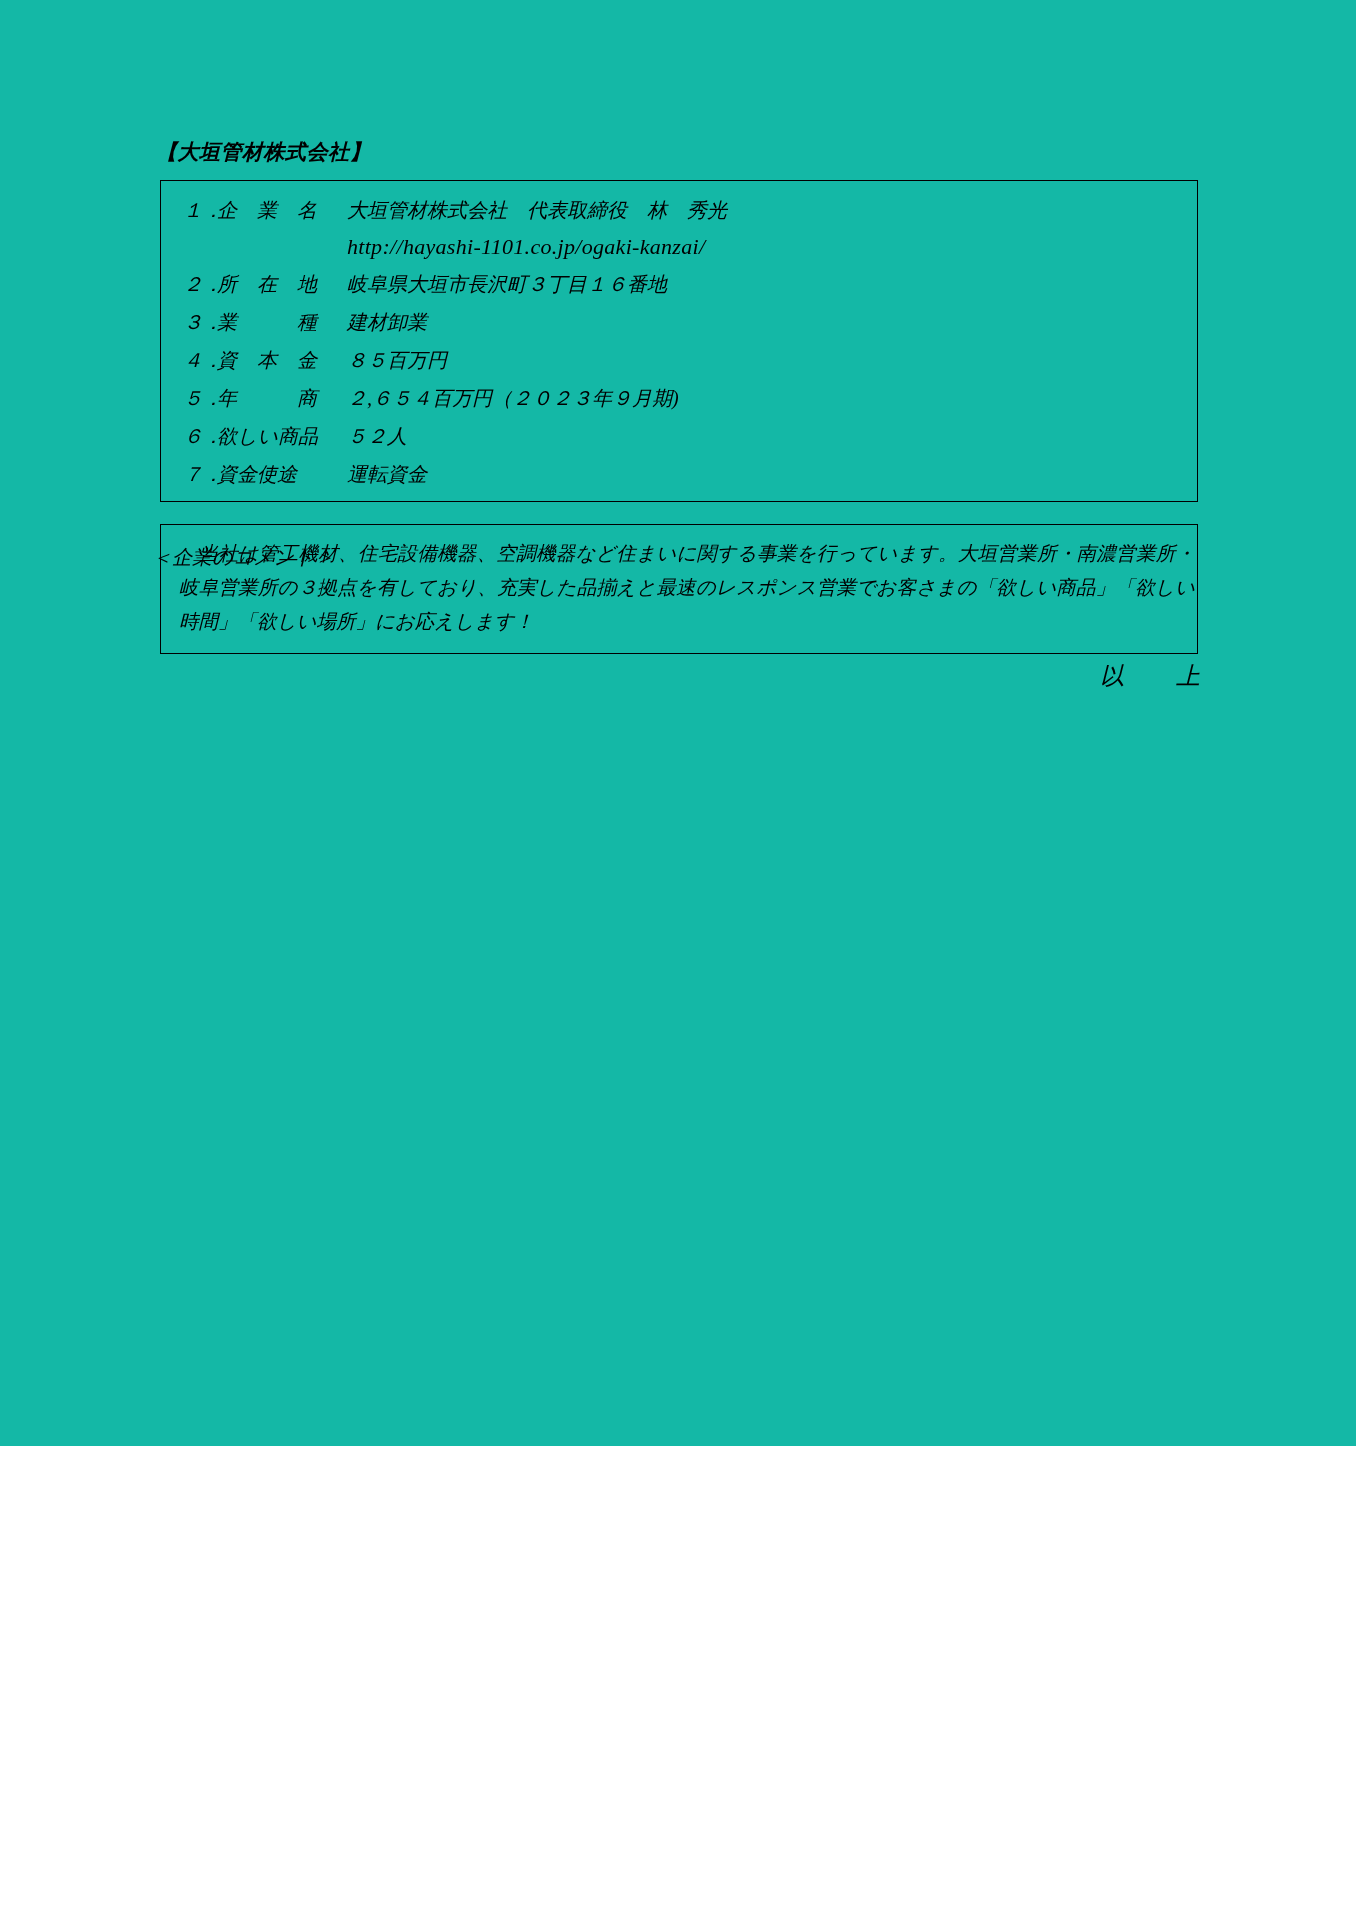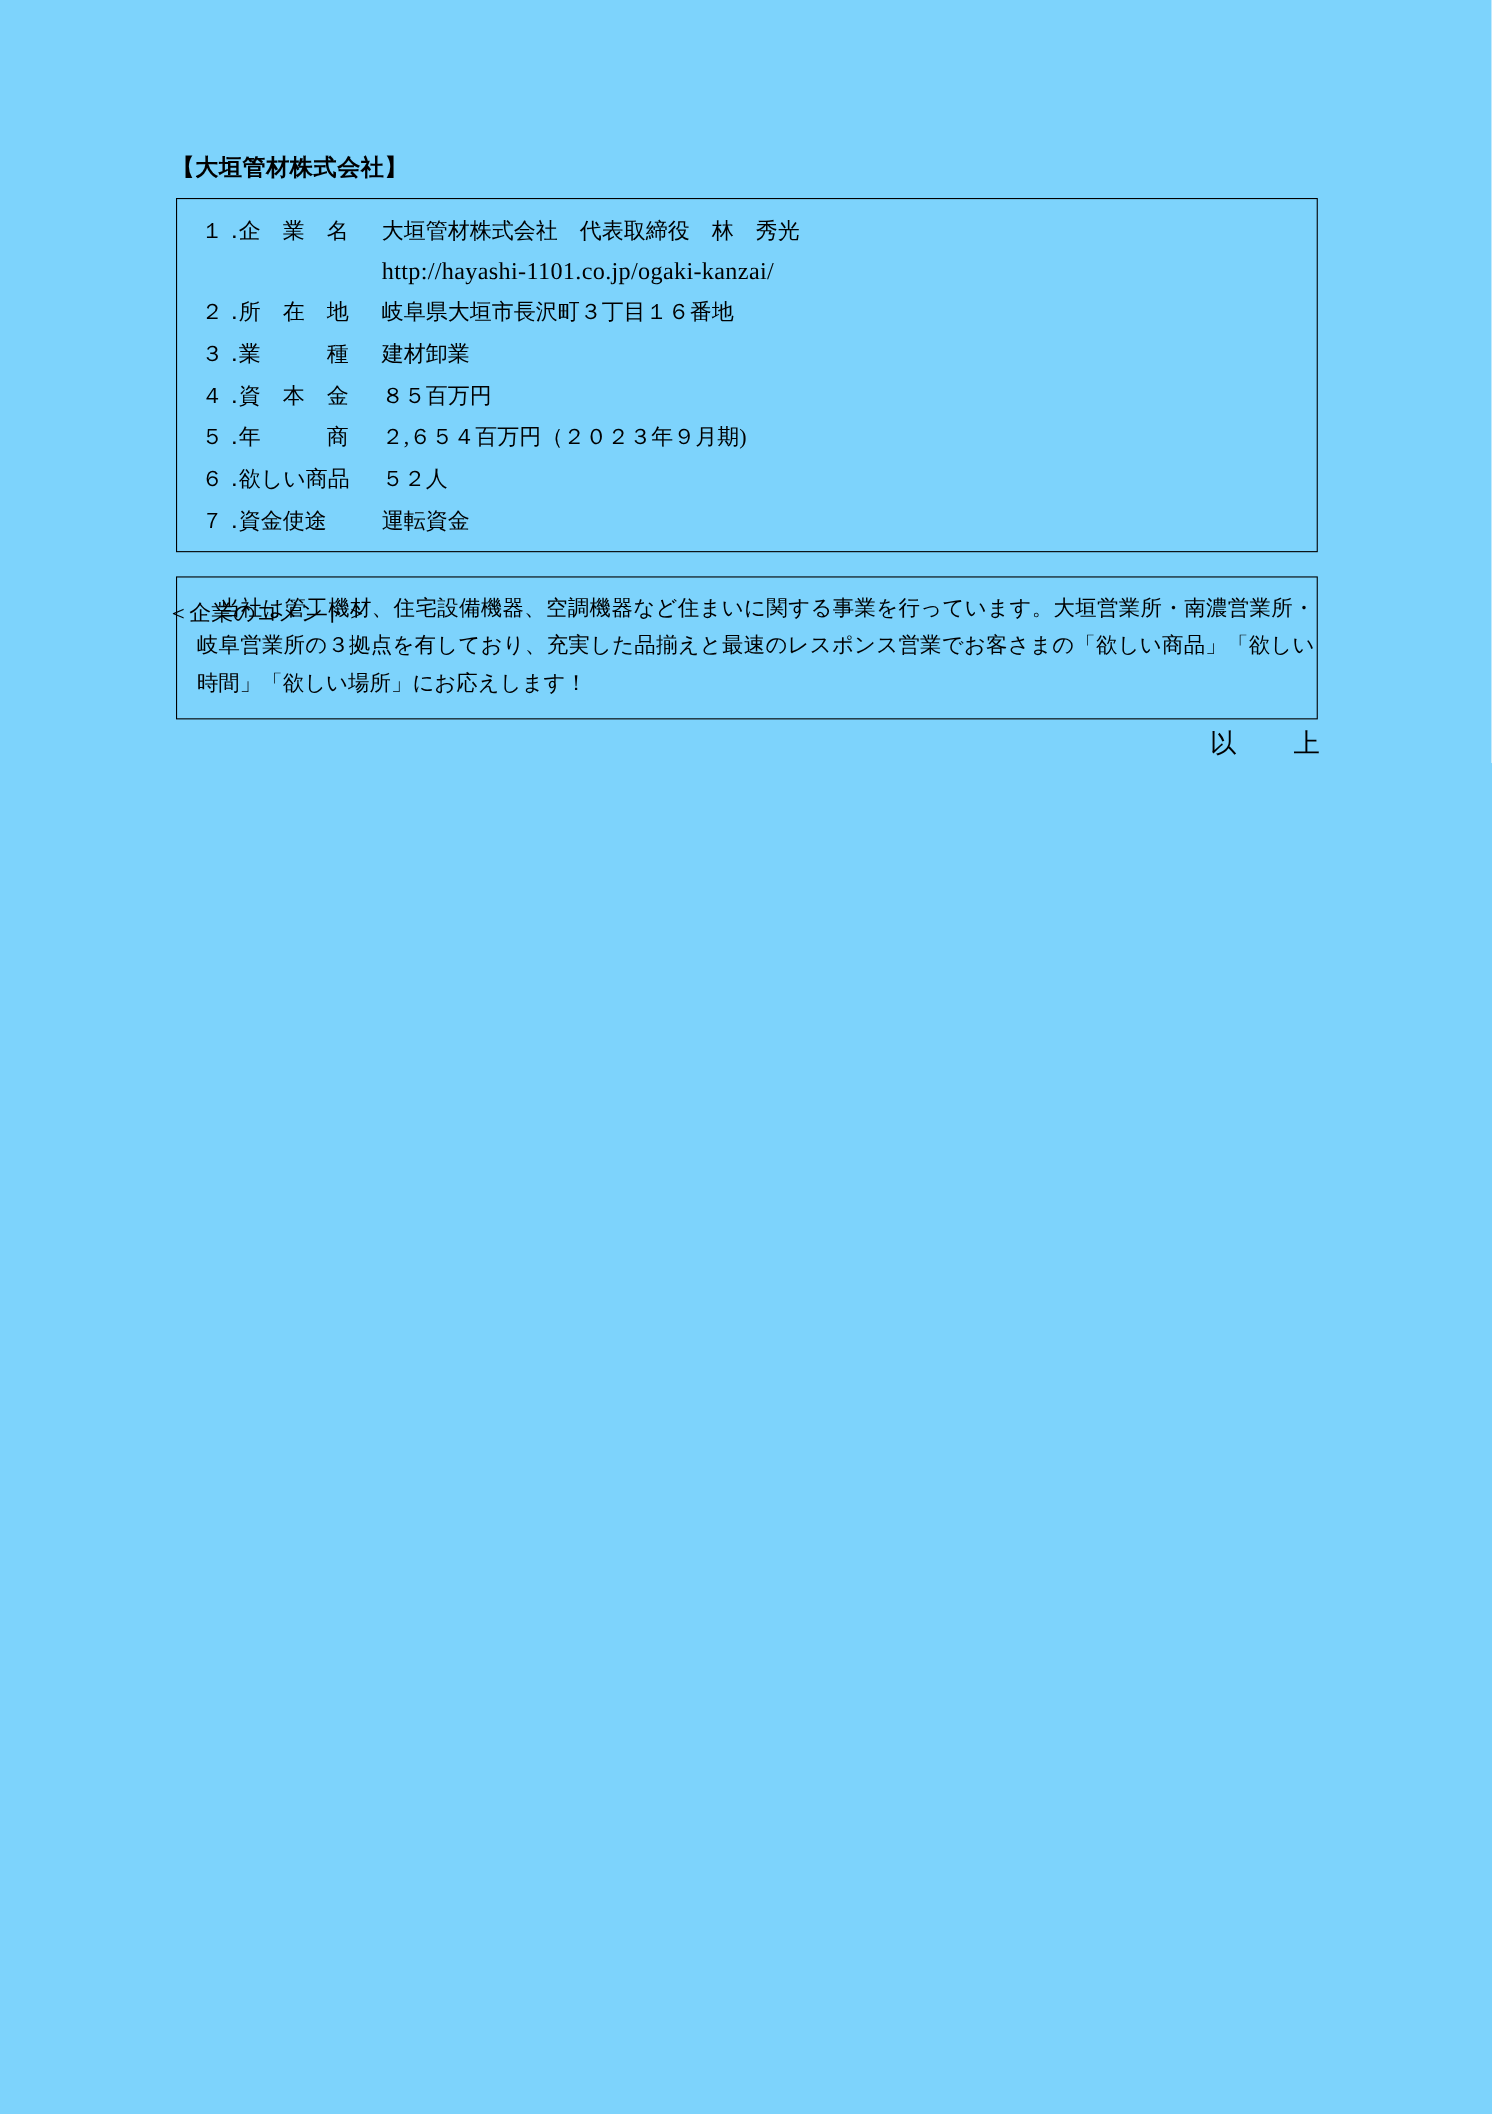--- a/index.html
+++ b/index.html
@@ -12,22 +12,23 @@
     height: 1922px;
     font-family: "Liberation Serif", "DejaVu Serif", serif;
     color: #000000;
     position: relative;
   }
   .page {
     position: absolute;
     top: 0;
     left: 0;
     width: 1356px;
-    height: 1922px;
-    background: #7dd3fc;
+    height: 1446px;
+    background: #14b8a6;
+    font-style: italic;
   }
   .doc-title {
     position: absolute;
     left: 156px;
     top: 138px;
     font-family: "Liberation Sans", "DejaVu Sans", sans-serif;
     font-weight: bold;
     font-size: 21px;
     letter-spacing: 0.5px;
     white-space: nowrap;

